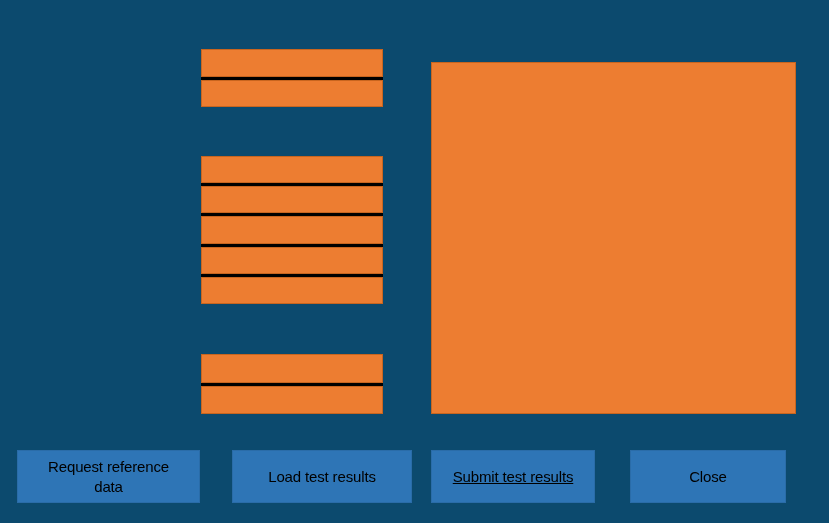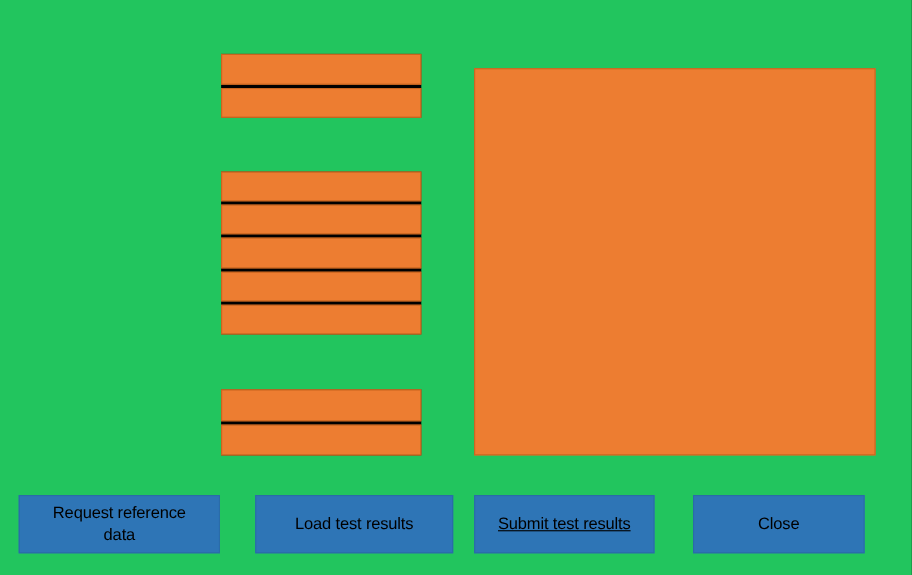--- a/index.html
+++ b/index.html
@@ -8,21 +8,21 @@
     padding: 0;
     background: #000000;
   }
   body {
     font-family: "Liberation Sans", sans-serif;
   }
   #screen {
     position: relative;
     width: 829px;
     height: 523px;
-    background: #22c55e;
+    background: #0c4a6e;
     overflow: hidden;
   }
 
   
   .field-group {
     position: absolute;
     left: 201px;
     width: 182px;
     background: #000000;
     display: flex;

